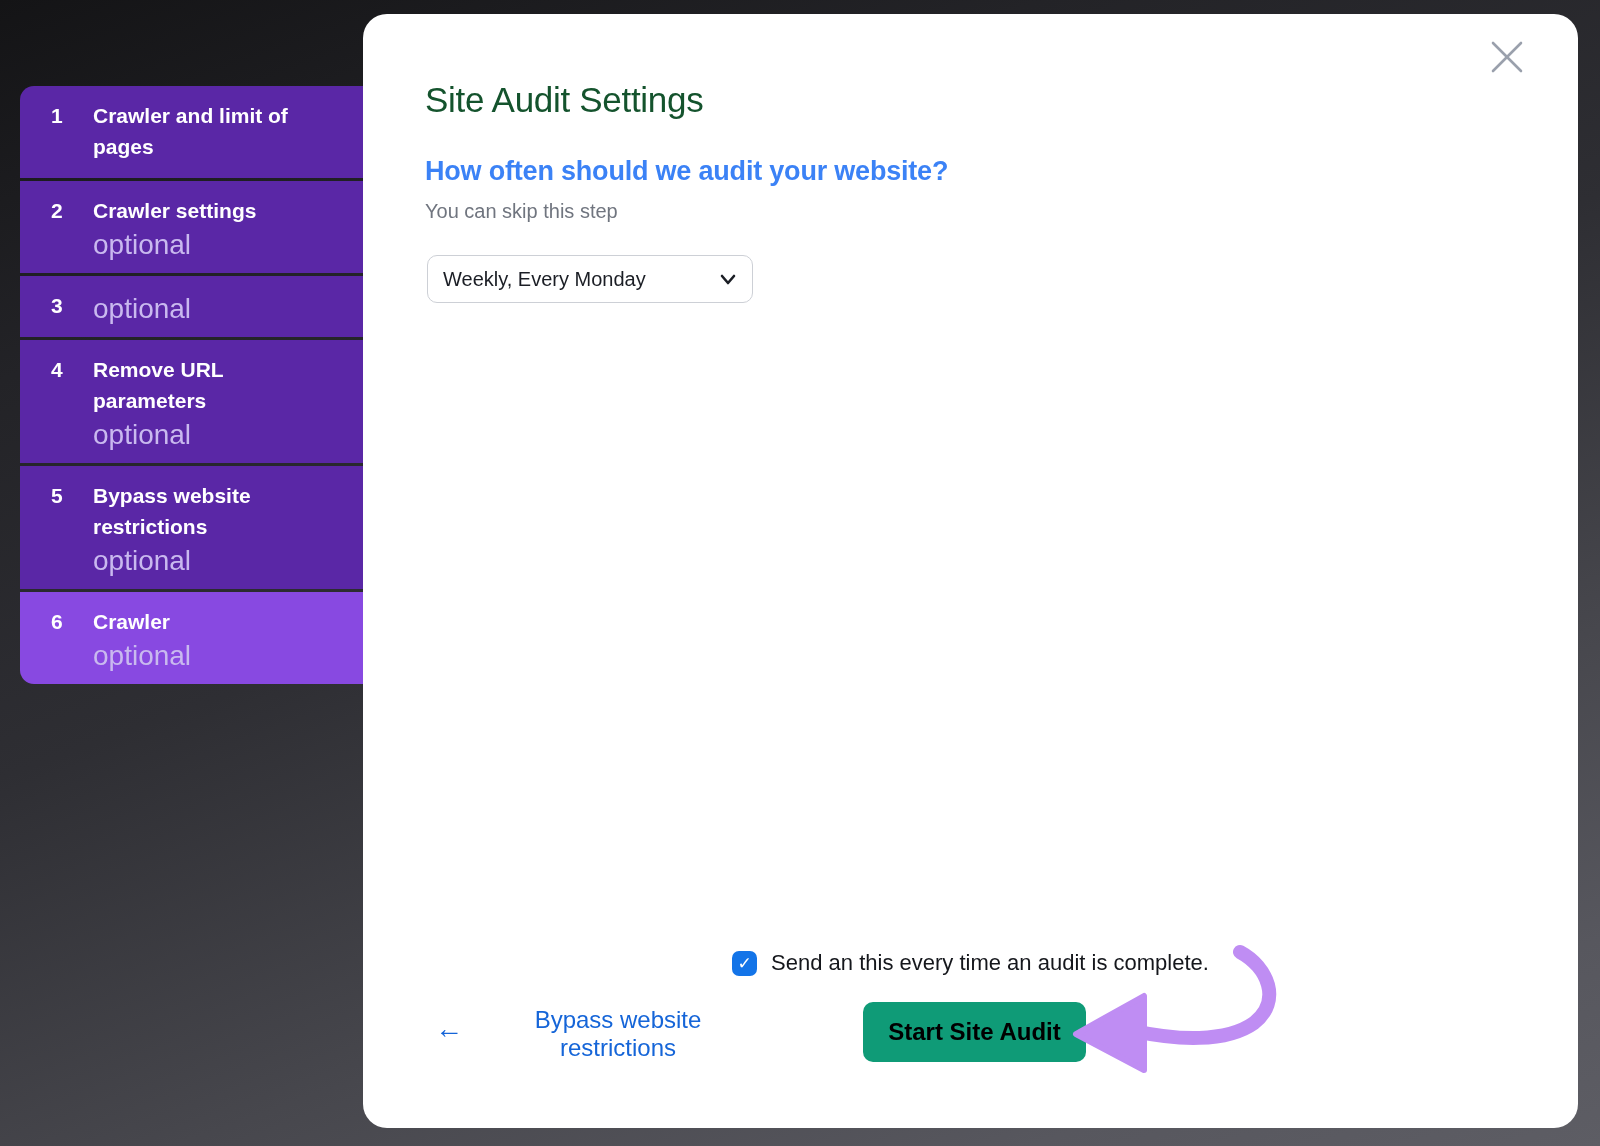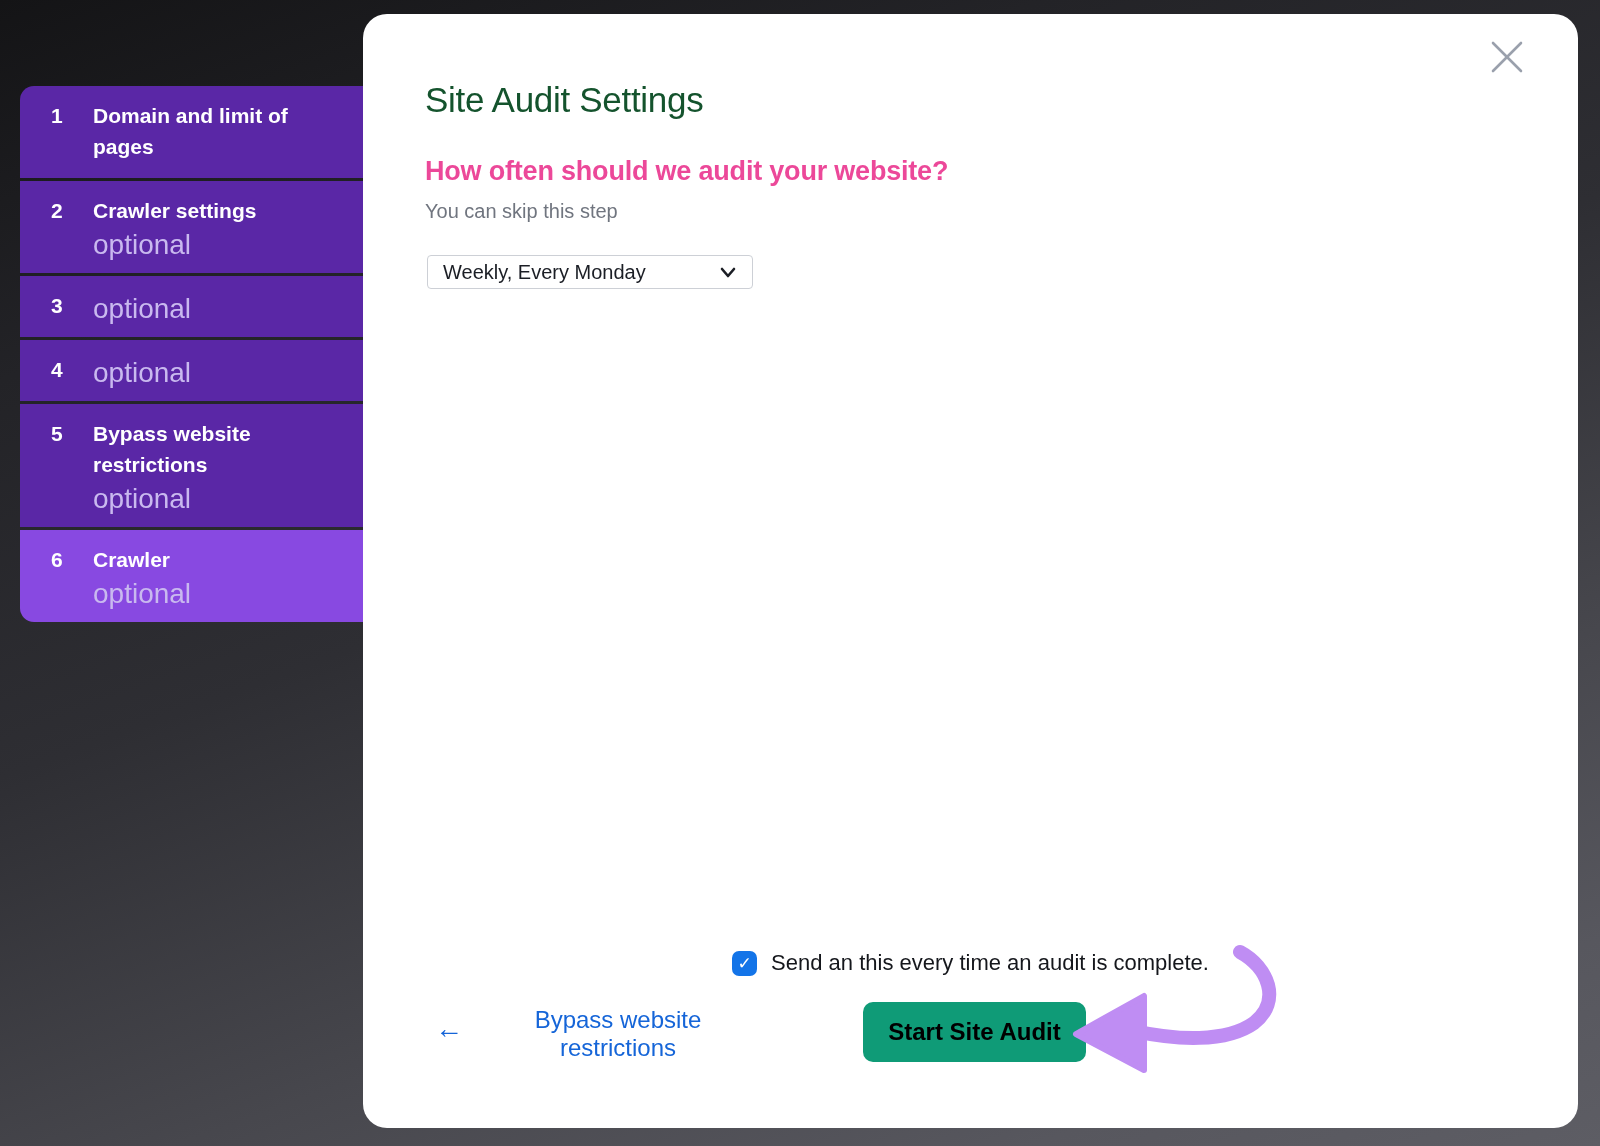--- a/index.html
+++ b/index.html
@@ -105,39 +105,39 @@
     font-weight: 400;
     color: #14532d;
     letter-spacing: -0.3px;
   }
   .question {
     position: absolute;
     left: 62px;
     top: 142px;
     font-size: 27px;
     font-weight: 700;
-    color: #ec4899;
+    color: #3b82f6;
     letter-spacing: -0.2px;
   }
   .hint {
     position: absolute;
     left: 62px;
     top: 186px;
     font-size: 20px;
     font-weight: 400;
     color: #70757f;
   }
   .select {
     position: absolute;
     left: 64px;
     top: 241px;
     width: 326px;
-    height: 34px;
+    height: 48px;
     border: 1px solid #cdd0d6;
-    border-radius: 4px;
+    border-radius: 10px;
     display: flex;
     align-items: center;
     padding: 0 14px 0 15px;
     cursor: pointer;
     background: #fff;
   }
   .select .value {
     flex: 1;
     font-size: 20px;
     color: #1b1e25;
@@ -233,41 +233,43 @@
 </style>
 </head>
 <body>
 
 <div class="page">
 
   <nav class="steps">
     <div class="step">
       <div class="num">1</div>
       <div class="texts">
-        <div class="label">Domain and limit of
+        <div class="label">Crawler and limit of
 pages</div>
 
       </div>
     </div>
     <div class="step">
       <div class="num">2</div>
       <div class="texts">
         <div class="label">Crawler settings</div>
         <div class="optional">optional</div>
       </div>
     </div>
     <div class="step">
       <div class="num">3</div>
       <div class="texts">
         <div class="optional">optional</div>
       </div>
     </div>
     <div class="step">
       <div class="num">4</div>
       <div class="texts">
+        <div class="label">Remove URL
+parameters</div>
         <div class="optional">optional</div>
       </div>
     </div>
     <div class="step">
       <div class="num">5</div>
       <div class="texts">
         <div class="label">Bypass website
 restrictions</div>
         <div class="optional">optional</div>
       </div>

